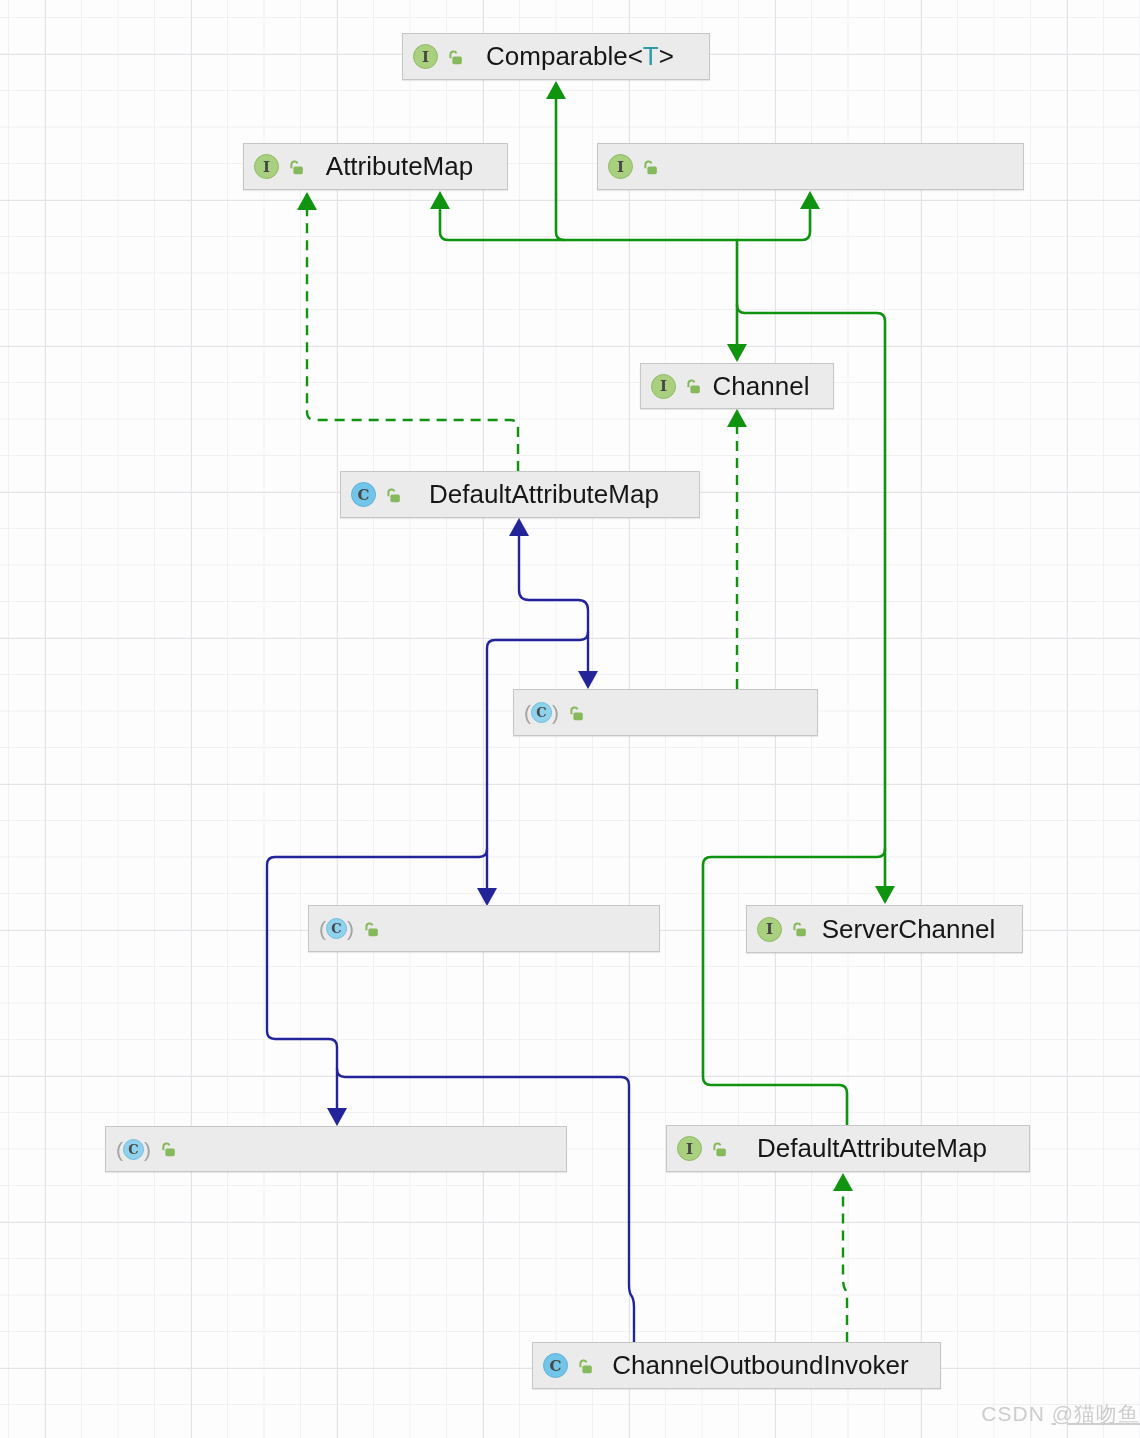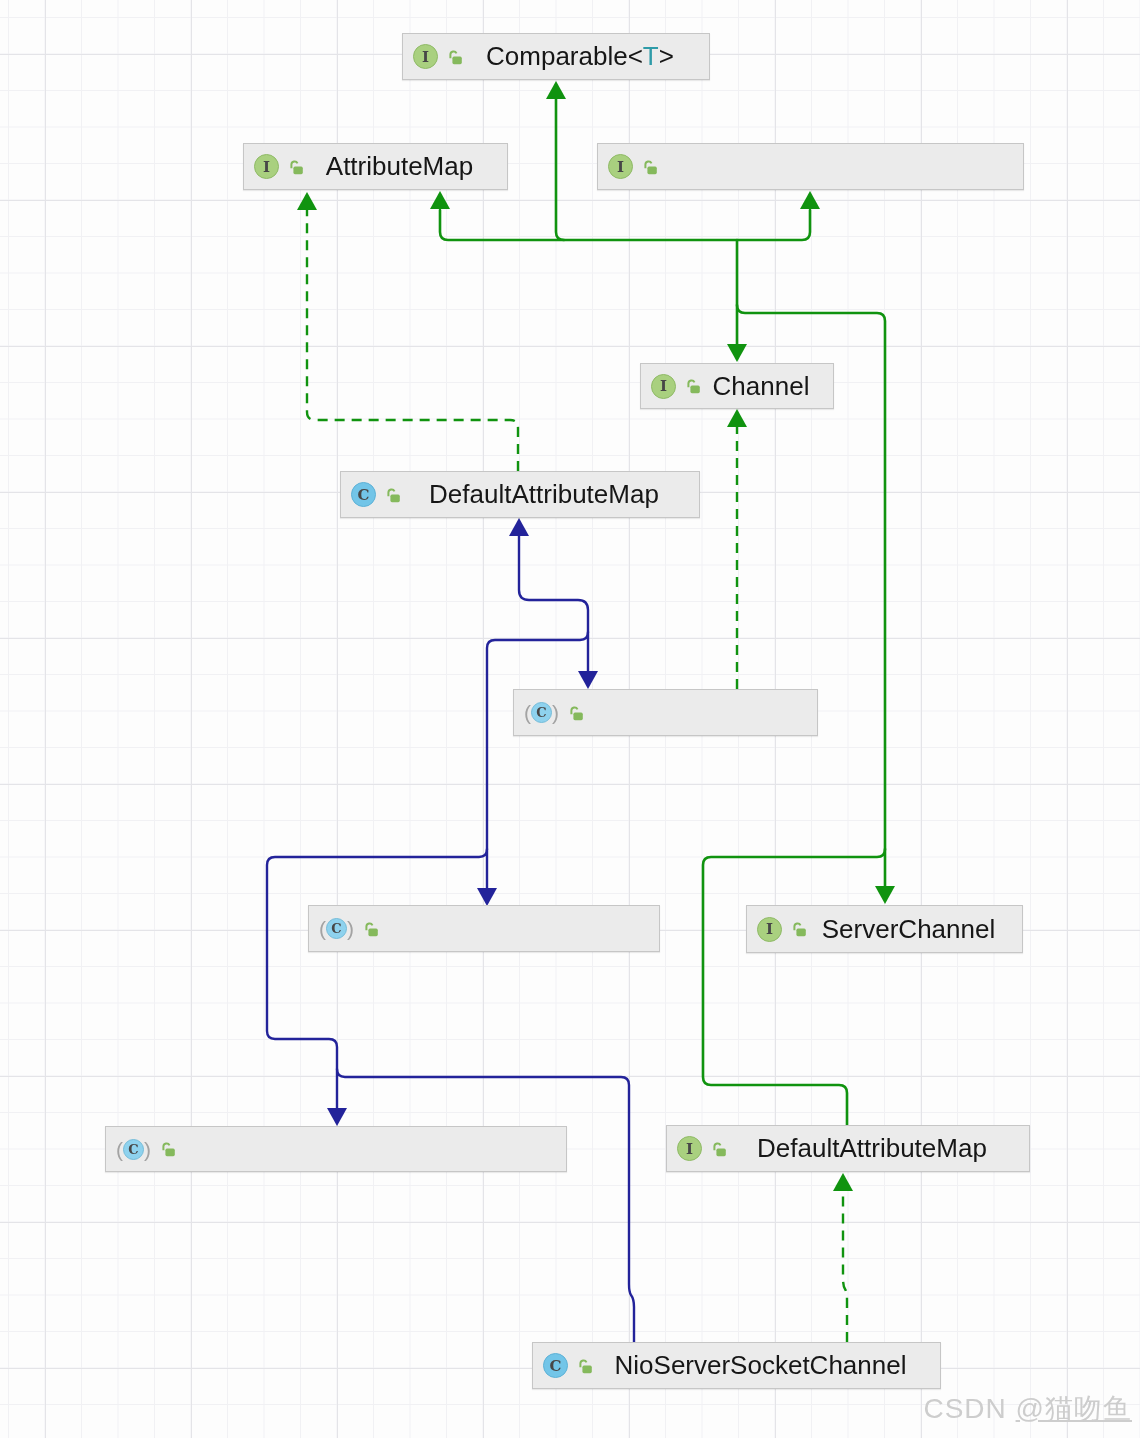--- a/index.html
+++ b/index.html
@@ -36,22 +36,22 @@
     color:#474747;flex:none;box-sizing:border-box;
   }
   .ic-i{background:#a9d07f;border:1px solid #8fba66;}
   .ic-c{background:#72c5e8;border:1px solid #5db1d6;}
   .abs{display:inline-flex;align-items:center;flex:none;}
   .abs .ic{width:21px;height:21px;font-size:13px;background:#8ed2ee;border-color:#74bcd9;}
   .paren{color:#a3a3a3;font-size:21px;line-height:25px;font-family:"Liberation Sans",sans-serif;}
   .lock{margin-left:9px;flex:none;display:inline-flex;}
   .tparam{color:#2e9ba8;}
   .watermark{
-    position:absolute;right:8px;bottom:10px;
-    font-size:28px;color:#cdcdcd;letter-spacing:1px;
+    position:absolute;right:0;bottom:10px;
+    font-size:21px;color:#cdcdcd;letter-spacing:1px;
     font-family:"Liberation Sans", sans-serif;
   }
   .watermark .wm-user{text-decoration:underline;}
 </style>
 </head>
 <body>
 
 <div class="canvas">
 
   <svg class="edges" width="1140" height="1438" viewBox="0 0 1140 1438">
@@ -215,18 +215,18 @@
   </div>
 
   <div class="node" style="left:532px;top:1342px;width:409px;height:47px;">
     <span class="ic ic-c">C</span>
     <span class="lock">
       <svg width="16" height="16" viewBox="0 0 16 16">
           <path d="M3.4,9.3 L3.4,5.6 A3.2,3.2 0 0 1 9.5,4.3" fill="none" stroke="#85b95c" stroke-width="2"></path>
           <rect x="5.4" y="7.6" width="9.4" height="7.6" rx="1.6" fill="#85b95c"></rect>
         </svg>
     </span>
-    <span class="label">NioServerSocketChannel</span>
+    <span class="label">ChannelOutboundInvoker</span>
   </div>
 
   <div class="watermark"><span>CSDN </span><span class="wm-user">@猫吻鱼</span></div>
 
 </div>
 
 </body></html>

